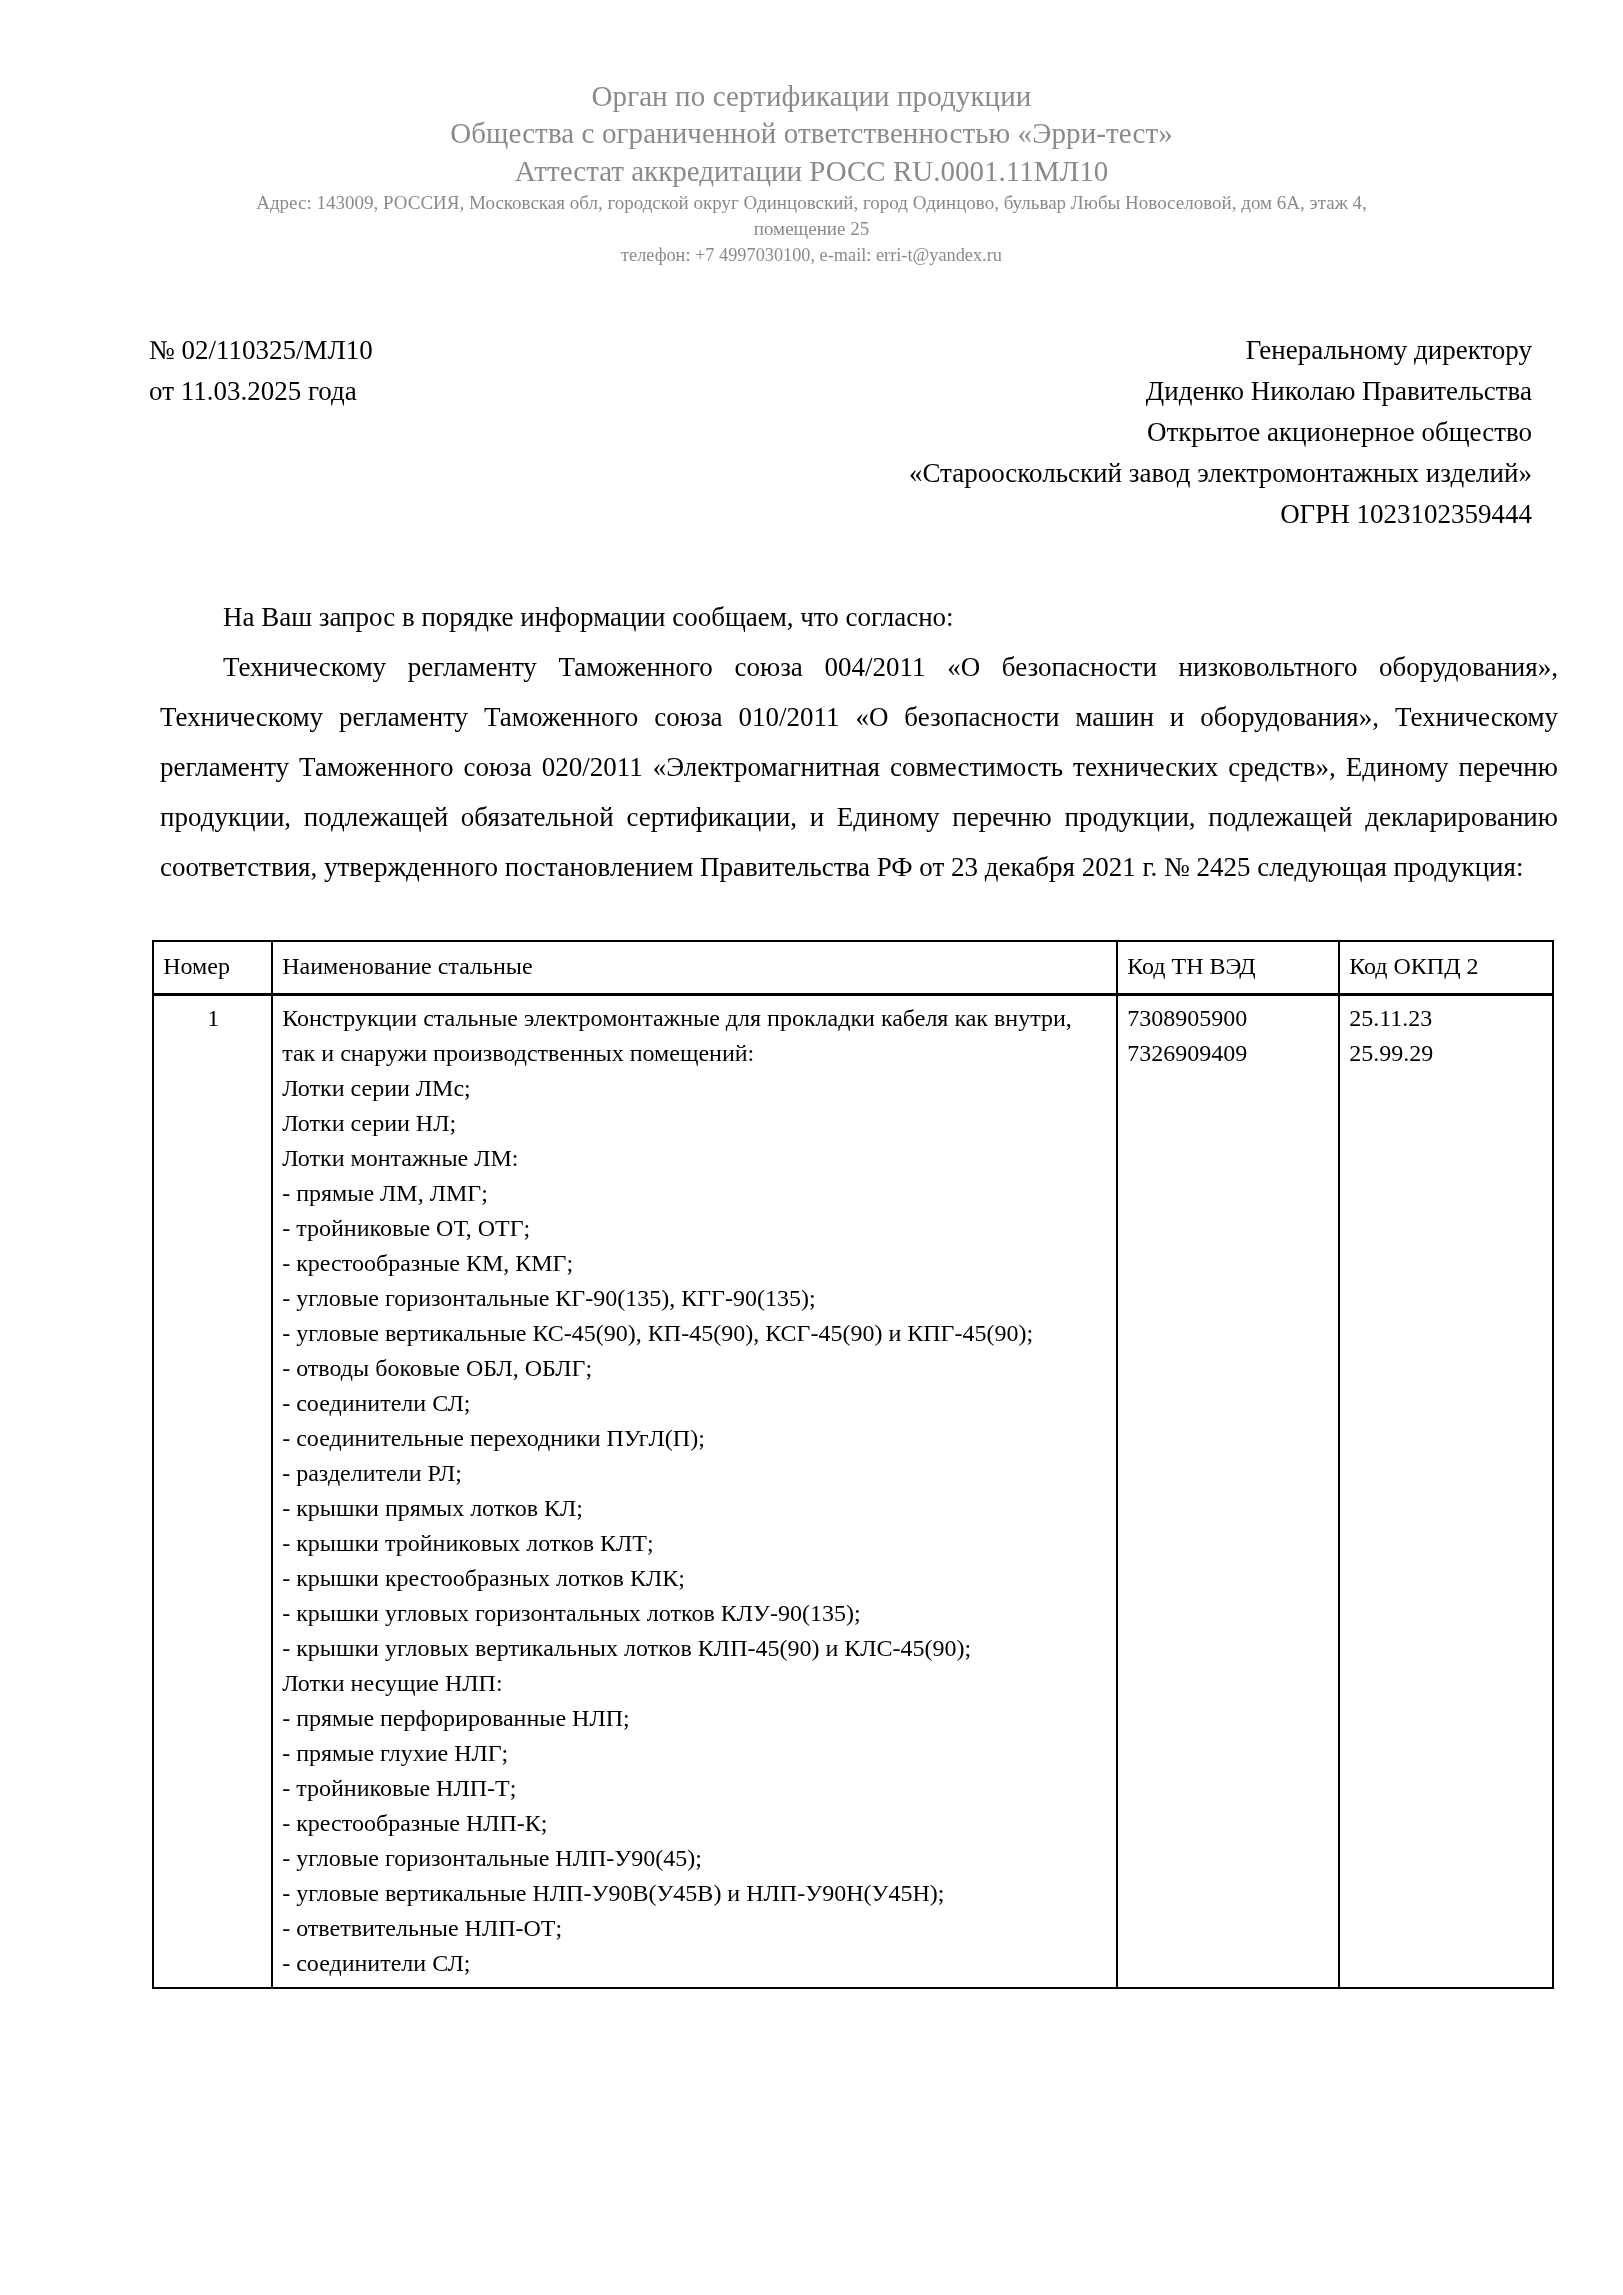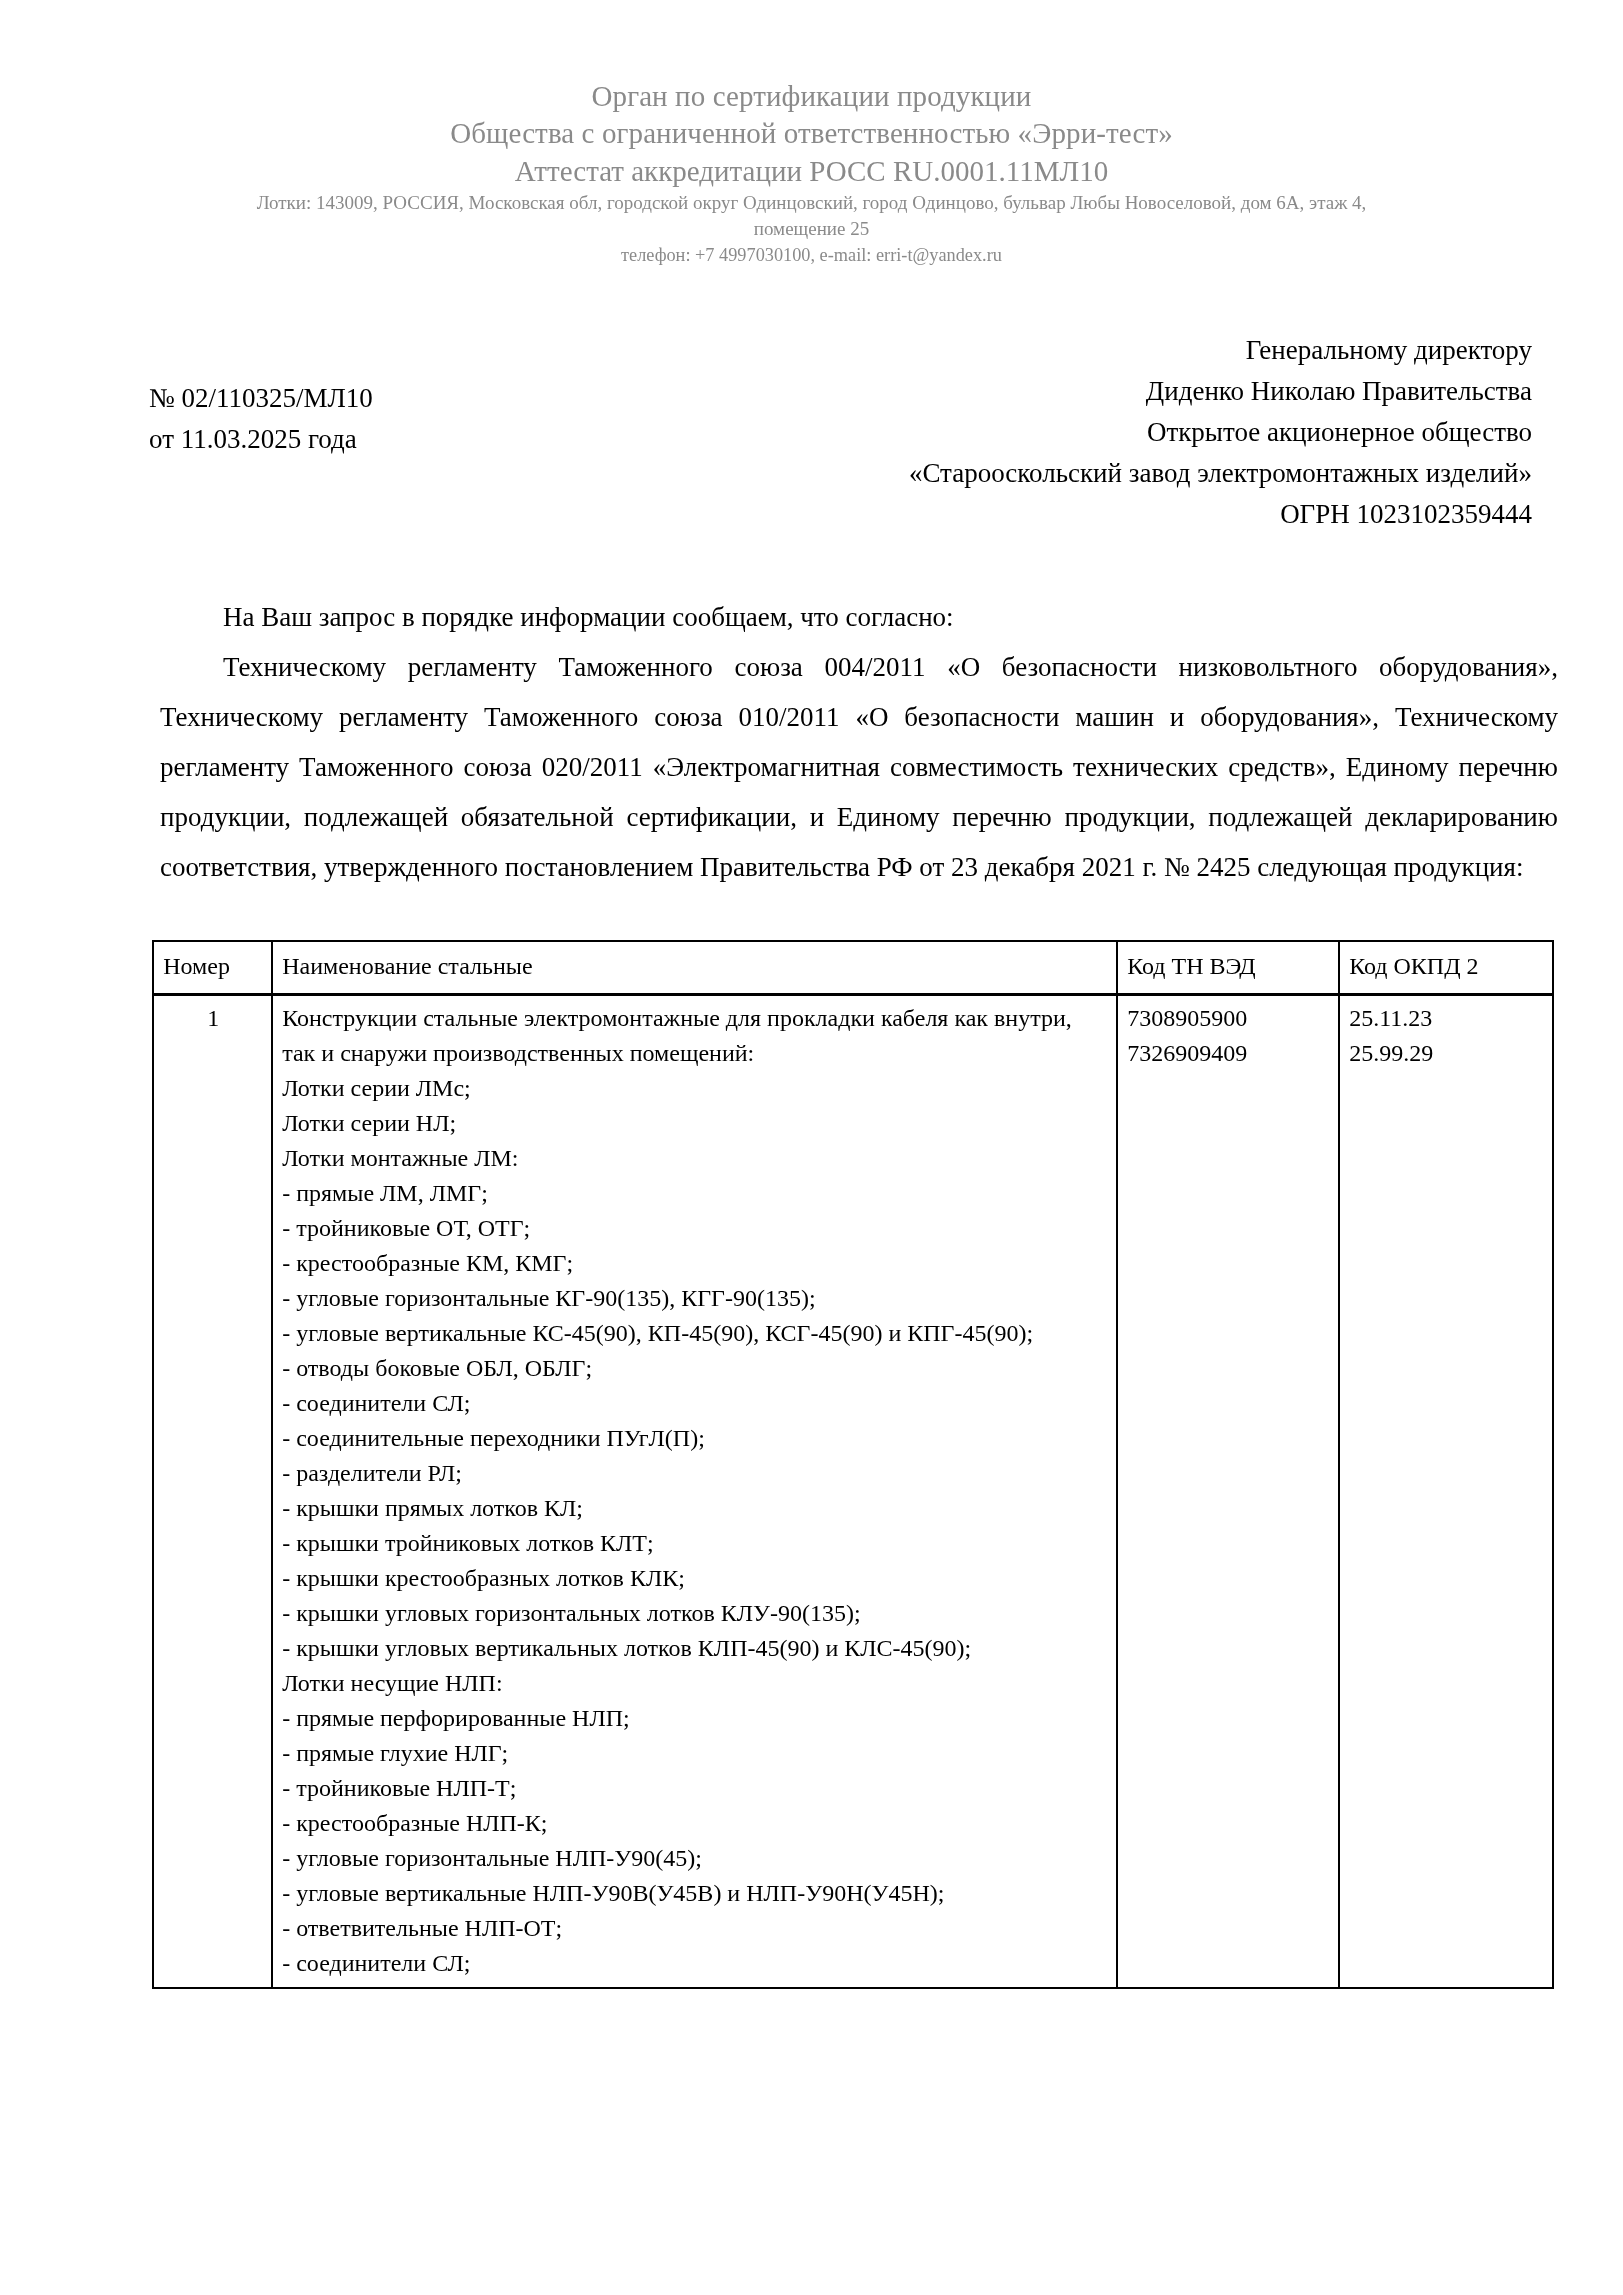--- a/index.html
+++ b/index.html
@@ -51,21 +51,20 @@
   }
 
   
   .ref-block {
     position: absolute;
     left: 149px;
     top: 330px;
     font-size: 27px;
     line-height: 41px;
     white-space: nowrap;
-    margin-top: 48px;
   }
 
   .addressee-block {
     position: absolute;
     right: 73px;
     top: 330px;
     text-align: right;
     font-size: 27px;
     line-height: 41px;
     white-space: nowrap;
@@ -129,21 +128,21 @@
 </head>
 <body>
 
 <div class="page">
 
   <div class="letterhead">
     <div class="lh-org">Орган по сертификации продукции</div>
     <div class="lh-org">Общества с ограниченной ответственностью «Эрри-тест»</div>
     <div class="lh-attest">Аттестат аккредитации РОСС RU.0001.11МЛ10</div>
     <div class="lh-address">
-      <span>Лотки: 143009, РОССИЯ, Московская обл, городской округ Одинцовский, город Одинцово, бульвар Любы Новоселовой, дом 6А, этаж 4,</span>
+      <span>Адрес: 143009, РОССИЯ, Московская обл, городской округ Одинцовский, город Одинцово, бульвар Любы Новоселовой, дом 6А, этаж 4,</span>
       <span style="display:block">помещение 25</span>
     </div>
     <div class="lh-contact">телефон: +7 4997030100, e-mail: erri-t@yandex.ru</div>
   </div>
 
   <div class="ref-block">
     <div>№ 02/110325/МЛ10</div>
     <div>от 11.03.2025 года</div>
   </div>
 

